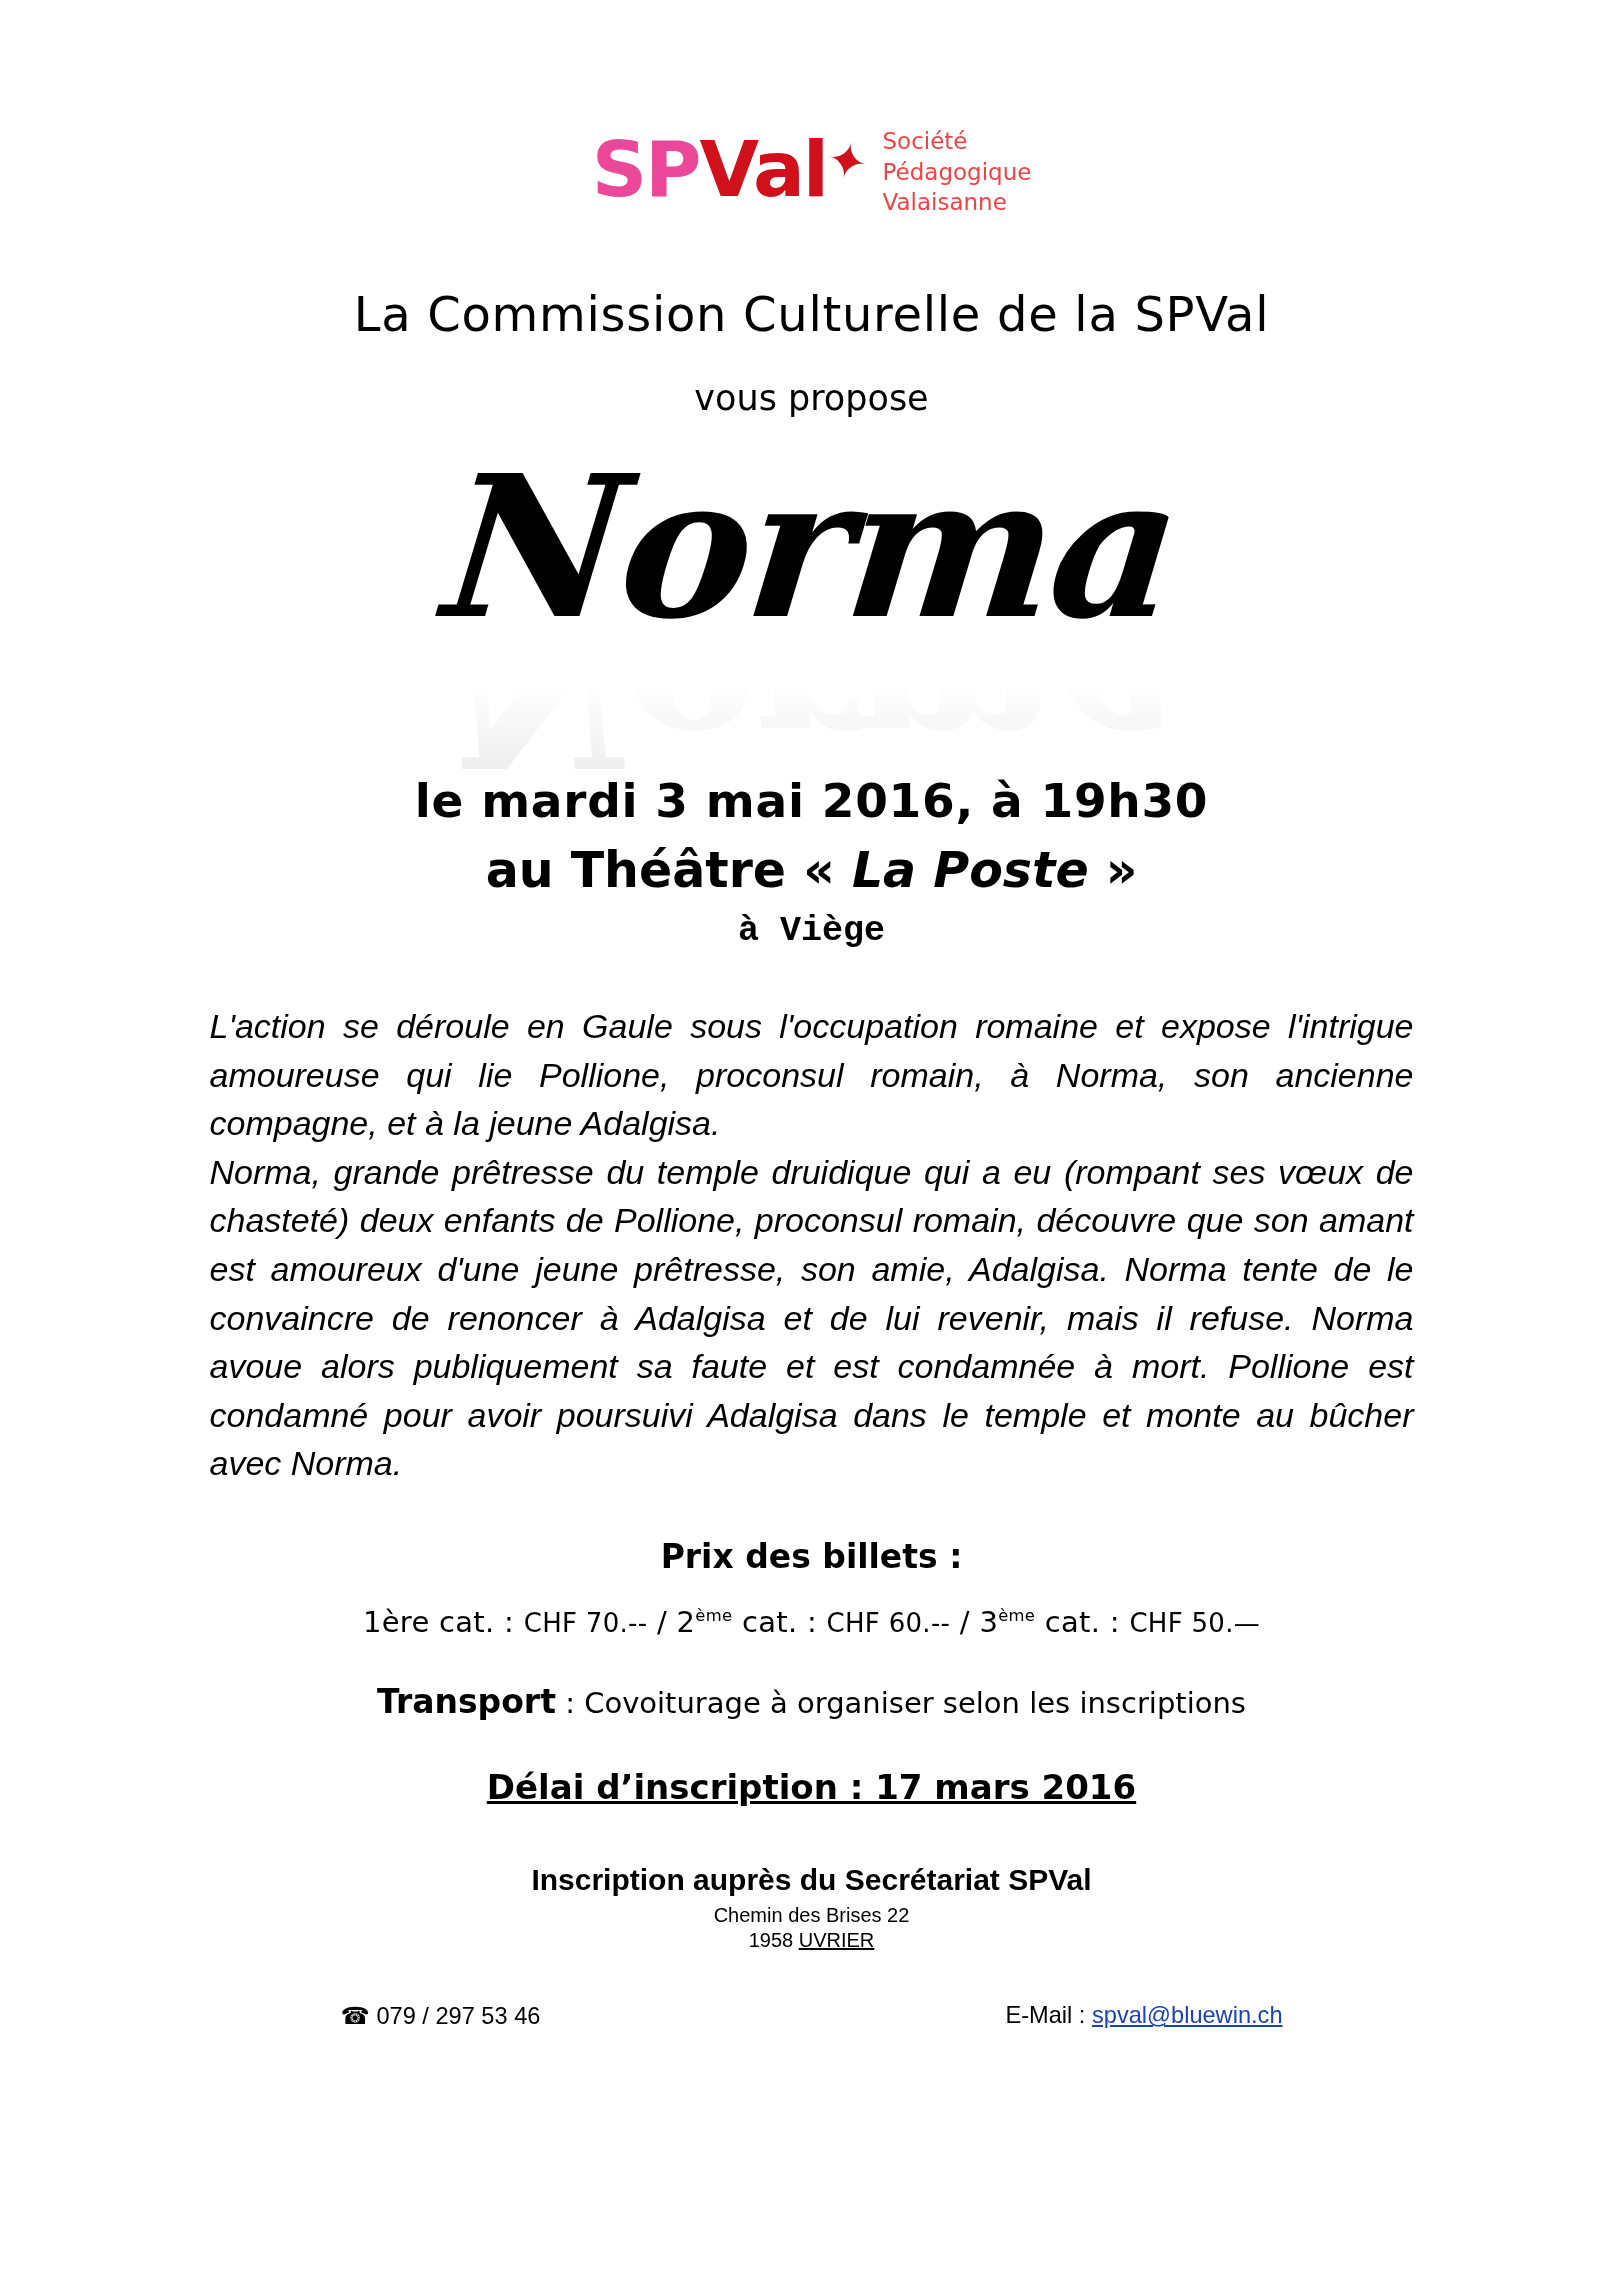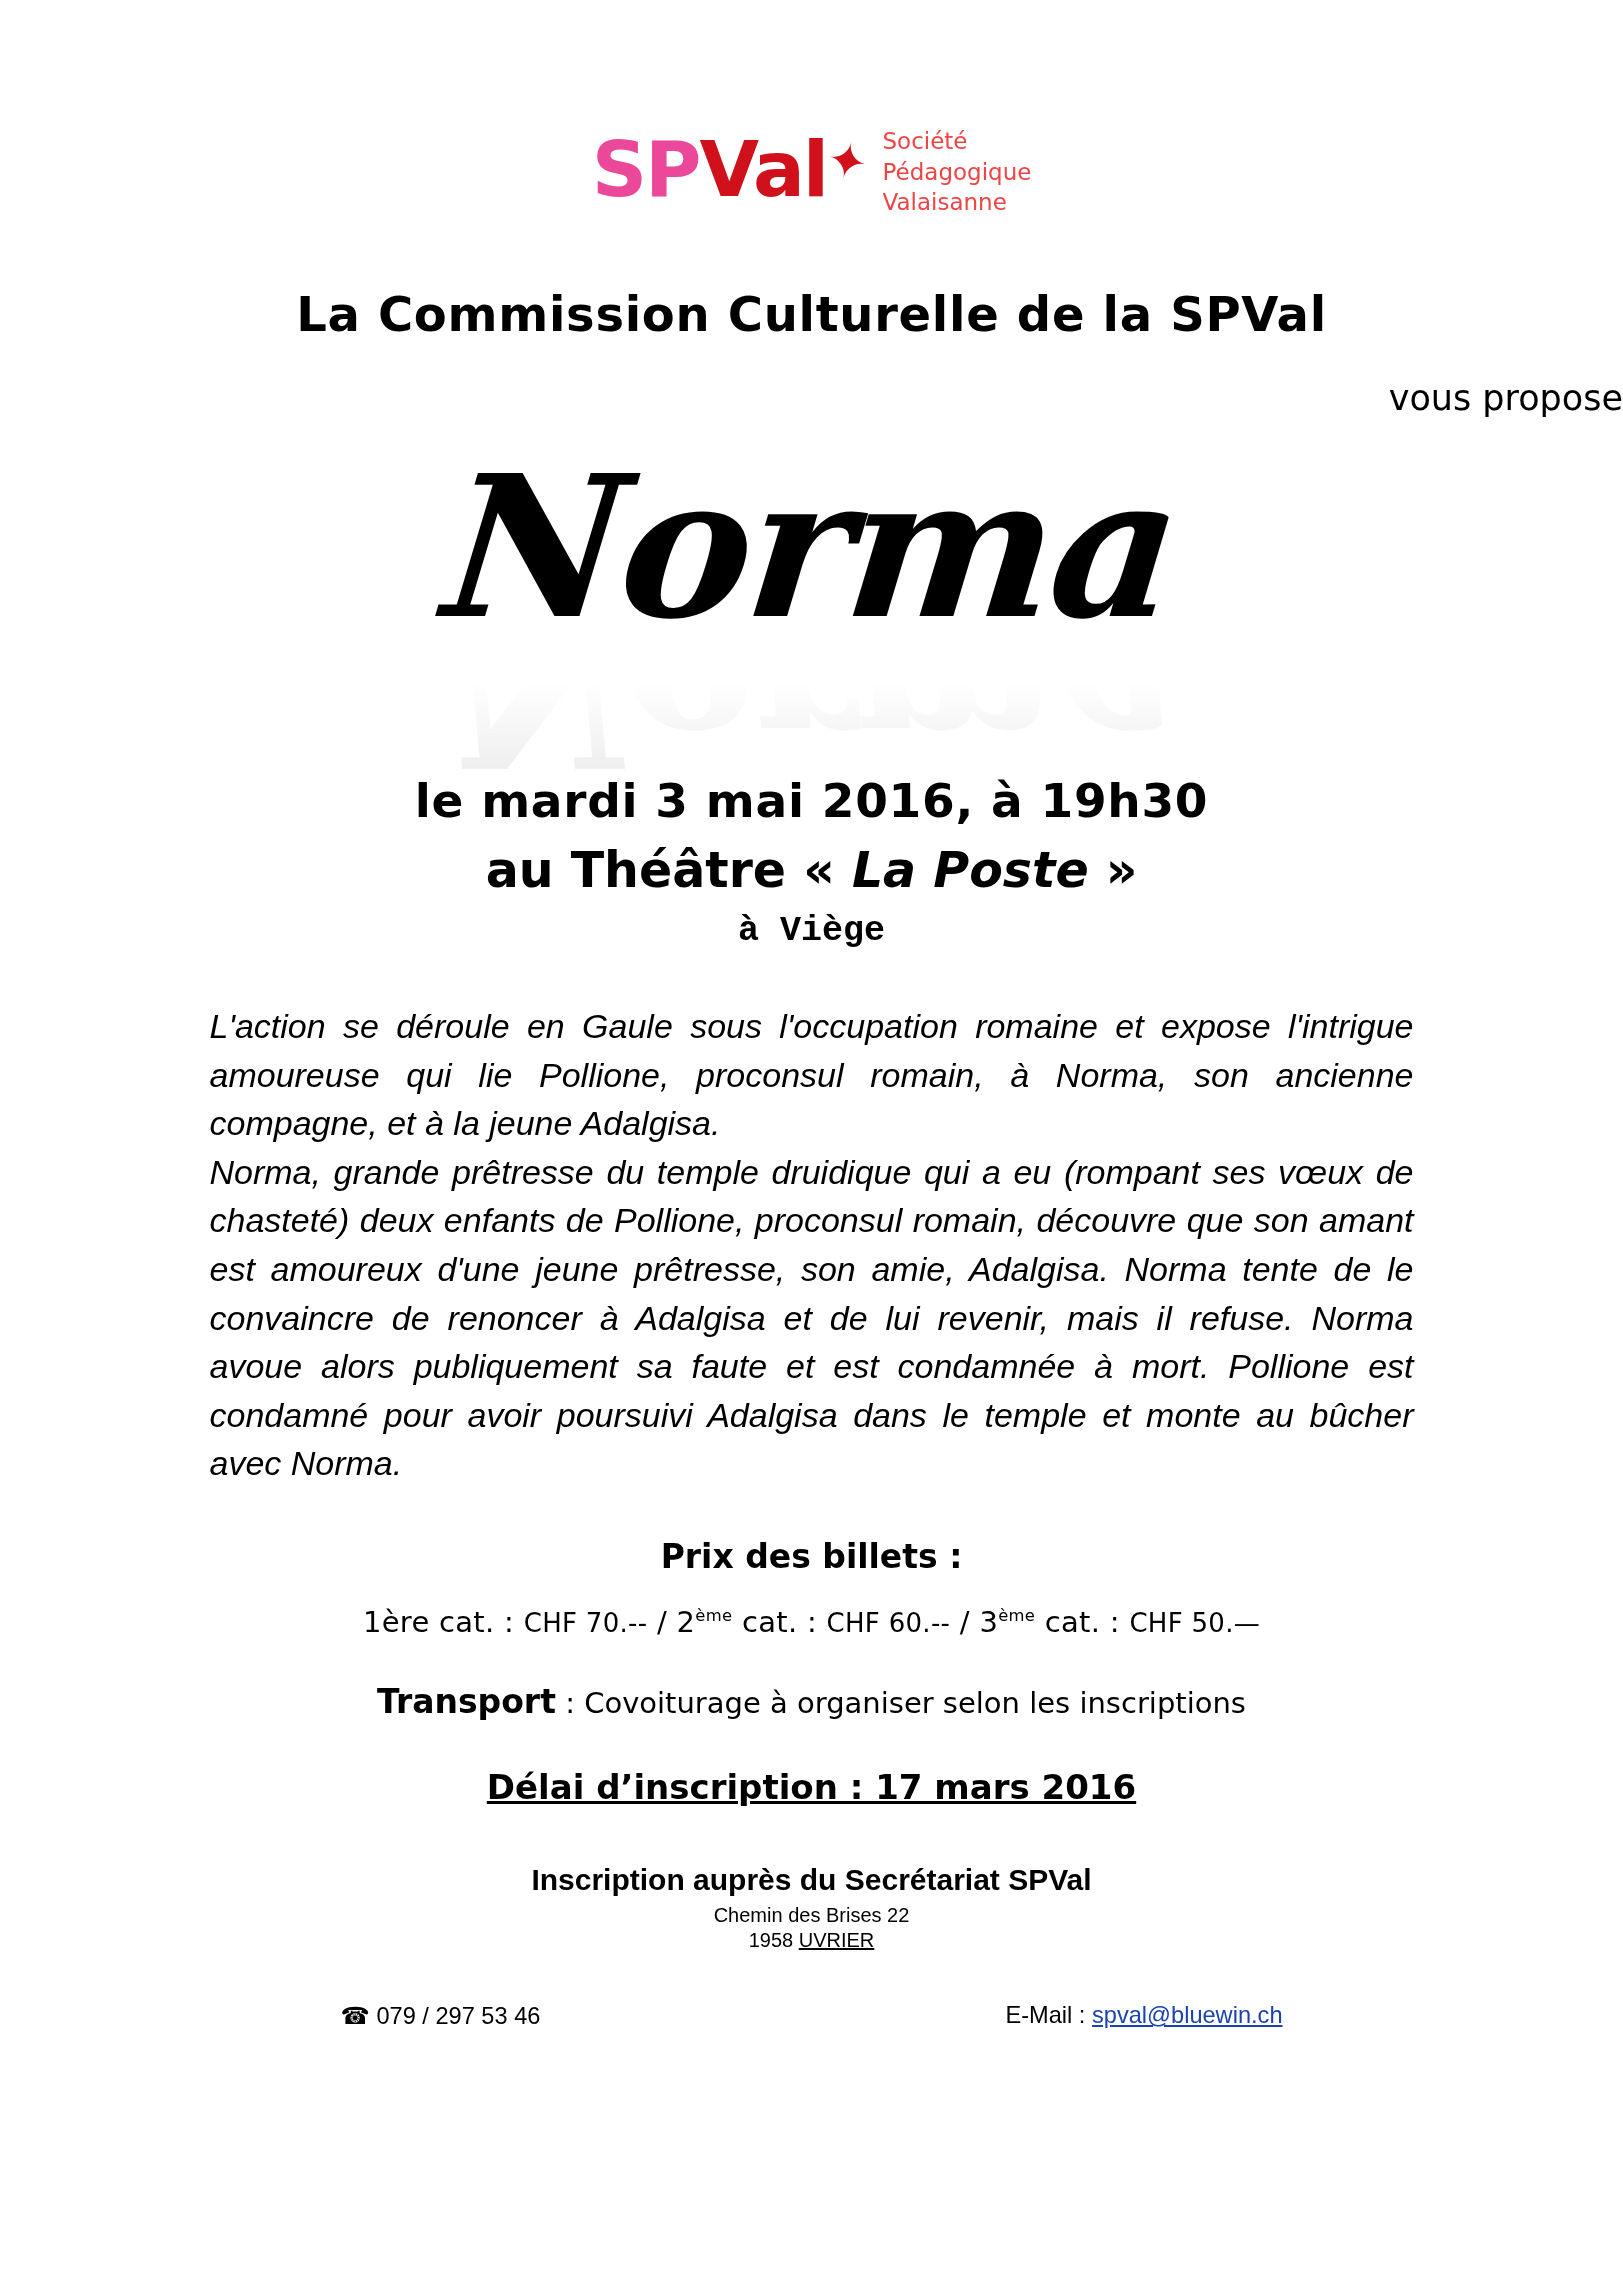--- a/index.html
+++ b/index.html
@@ -54,27 +54,27 @@
     font-size: 23px;
     line-height: 1.32;
     color: #ef4444;
     padding-top: 5.2px;
   }
 
   
   .commission {
     text-align: center;
     font-family: "DejaVu Sans", sans-serif;
-    font-weight: bold;
+    font-weight: normal;
     font-size: 48px;
     letter-spacing: 0.7px;
     margin-top: 69px;
   }
   .proposes {
-    text-align: right;
+    text-align: center;
     font-family: "DejaVu Sans", sans-serif;
     font-size: 35px;
     margin-top: 36px;
   }
 
   
   .norma-wrap {
     position: relative;
     height: 301px;
     margin-top: 6.5px;

